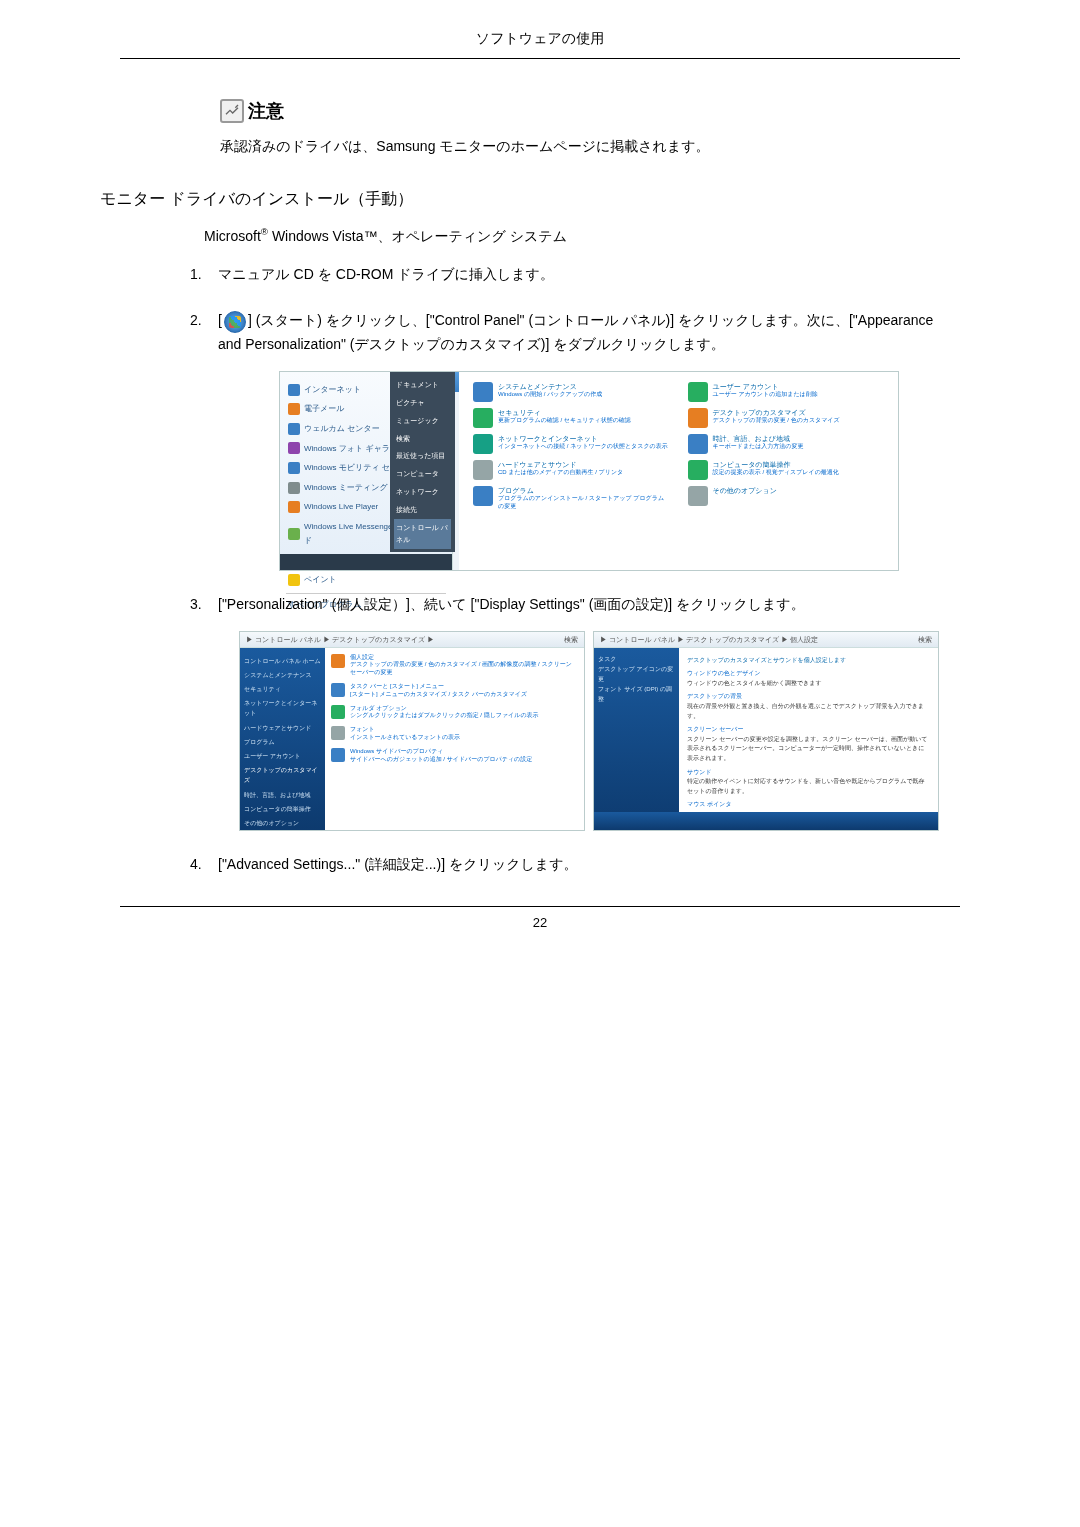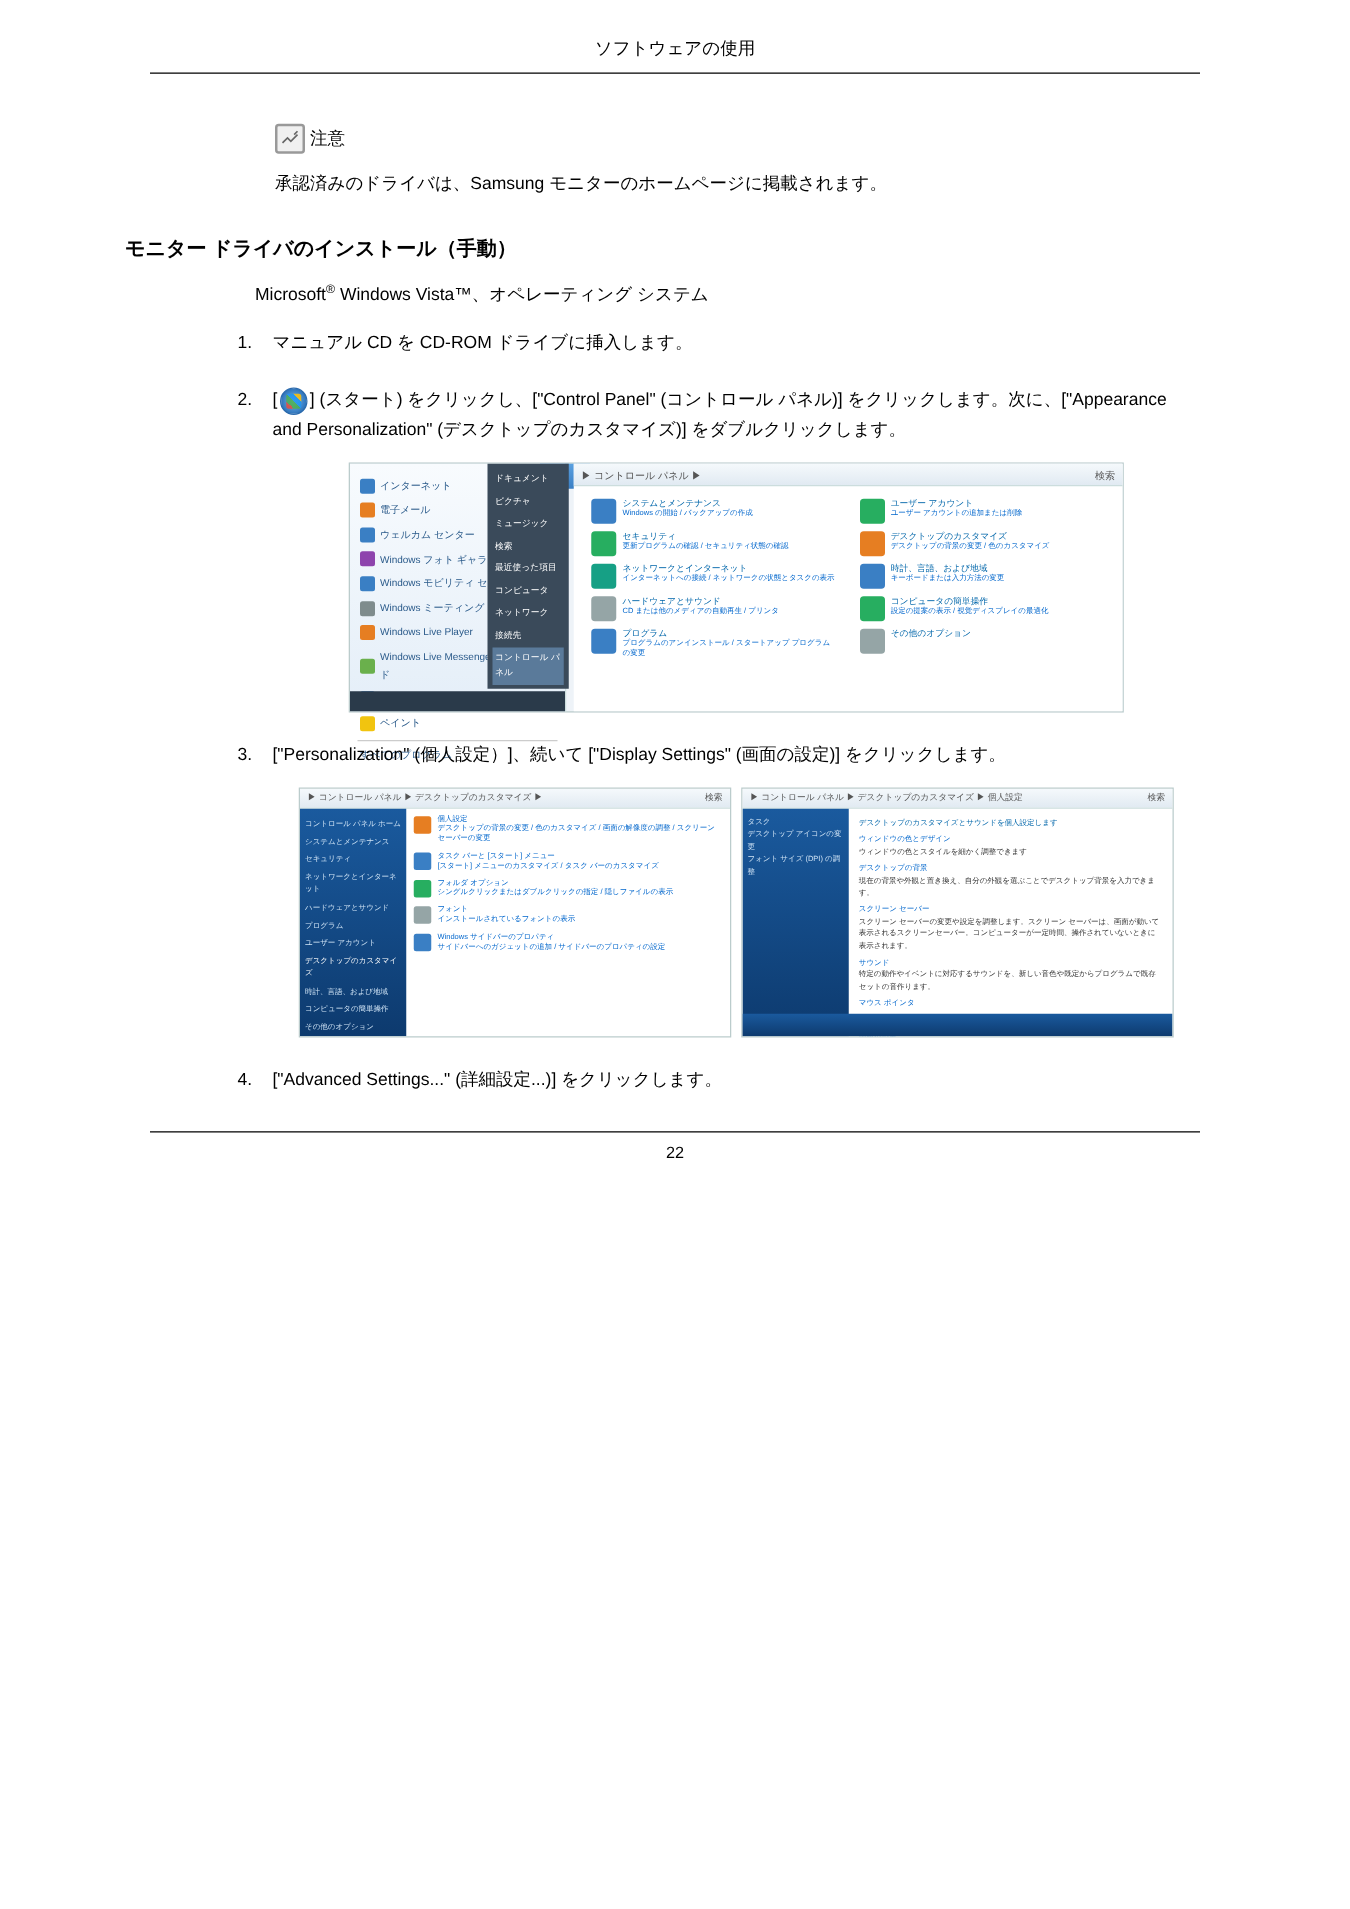--- a/index.html
+++ b/index.html
@@ -41,29 +41,29 @@
       align-items: center;
       justify-content: center;
       margin-right: 4px;
       background: #f0f0f0;
     }
     .note-icon svg {
       width: 16px;
       height: 16px;
     }
     .note-label {
-      font-weight: normal;
-      font-size: 14px;
+      font-weight: bold;
+      font-size: 18px;
     }
     .note-text {
       line-height: 1.7;
       margin-bottom: 14px;
     }
     .section-heading {
-      font-weight: bold;
+      font-weight: normal;
       font-size: 16px;
       margin-bottom: 16px;
       margin-left: -20px;
     }
     .intro-text {
       margin-left: 84px;
       margin-bottom: 18px;
     }
     ol.steps {
       margin-left: 70px;
@@ -384,24 +384,20 @@
           <div>検索</div>
           <div>最近使った項目</div>
           <div>コンピュータ</div>
           <div>ネットワーク</div>
           <div>接続先</div>
           <div style="background:#5a7a9a;">コントロール パネル</div>
         </div>
         <div class="shot-left-bottom"></div>
       </div>
       <div class="shot-right">
-        <div class="shot-crumb">
-          <span>▶ コントロール パネル ▶</span>
-          <span>検索</span>
-        </div>
         <div class="shot-panel-body">
           <div class="cp-item">
               <span class="cp-icon blue"></span>
               <span class="cp-text">
                 <div class="t1">システムとメンテナンス</div>
                 <div class="t2">Windows の開始 / バックアップの作成</div>
               </span>
             </div>
           <div class="cp-item">
               <span class="cp-icon green"></span>

